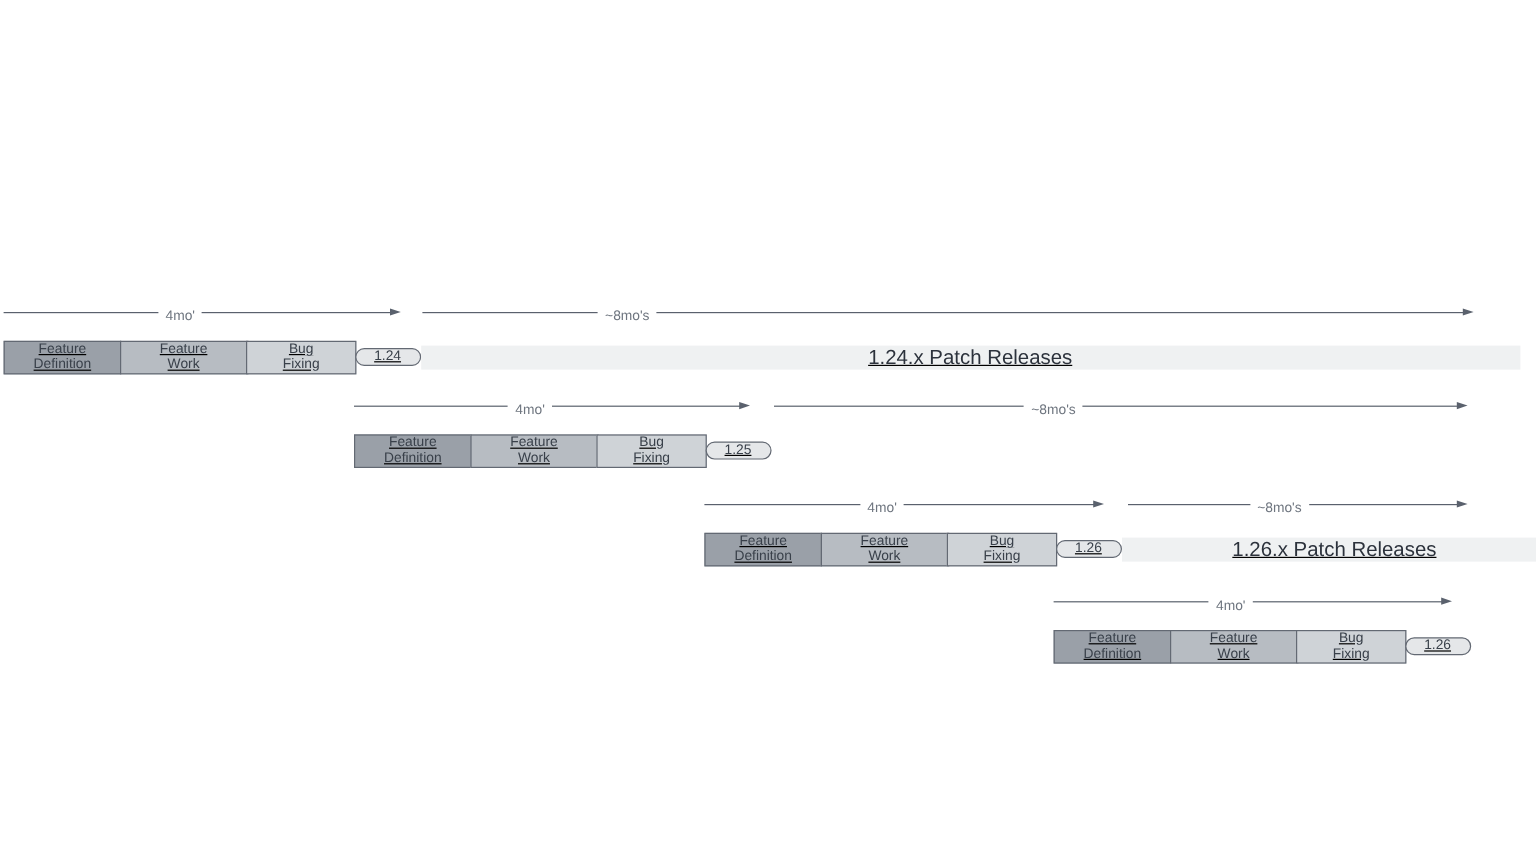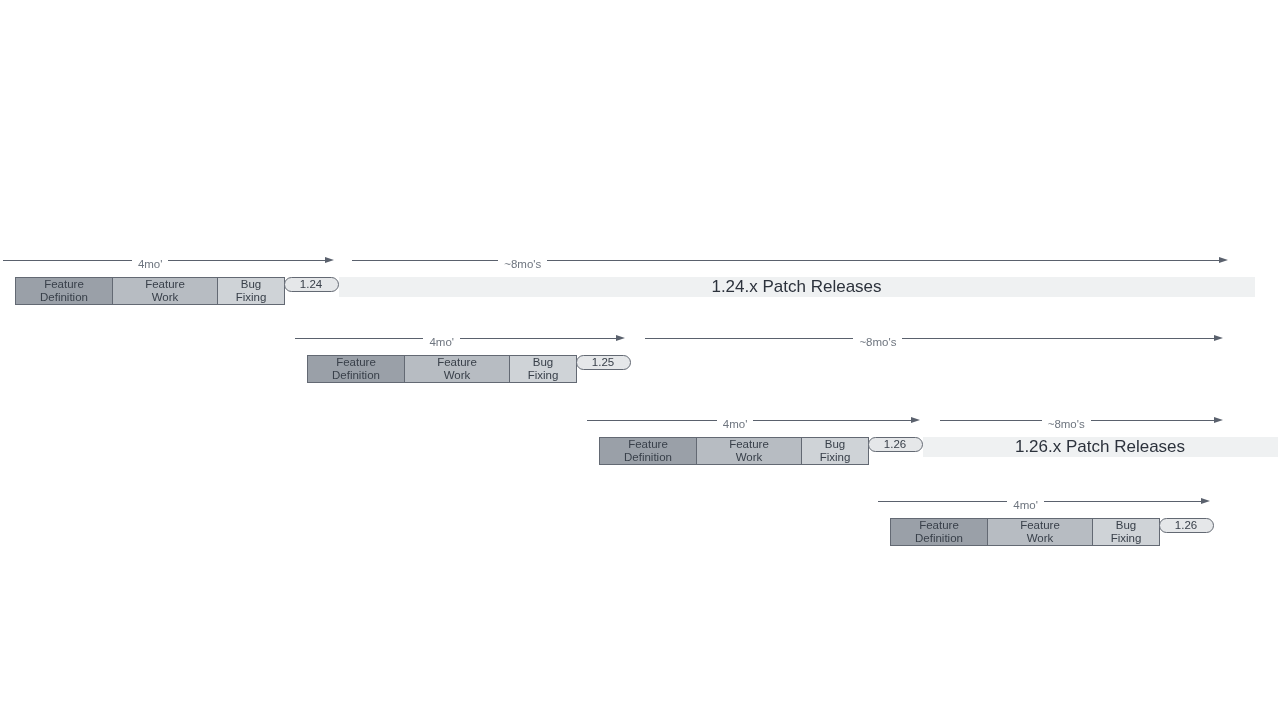--- a/index.html
+++ b/index.html
@@ -28,35 +28,35 @@
   }
   .lbl {
     font-size: 11.5px;
     color: var(--timeline-label-text, #6e757f);
     padding: 0 6px;
     white-space: nowrap;
     position: relative; top: 4px;
   }
 
   
-  .strip { position: absolute; top: 26px; left: 12px; display: flex; align-items: flex-start; height: 41px; }
+  .strip { position: absolute; top: 26px; left: 0; display: flex; align-items: center; height: 41px; text-decoration: underline; }
   .box {
     box-sizing: border-box;
     border: 1.5px solid var(--box-border, #636973);
     display: flex; align-items: center; justify-content: center;
     text-align: center;
     font-size: 11.5px; line-height: 13px;
     color: var(--phase-text, #39404a);
     white-space: pre-line;
     flex-shrink: 0;
   }
   .box + .box { margin-left: -1.5px; }
   .box.fd  { width: 98px;  background: var(--feature-definition-fill, #9aa0a8); }
   .box.fw  { width: 107px; background: var(--feature-work-fill, #b7bcc2); }
-  .box.bf  { width: 68px;  background: var(--bug-fixing-fill, #cfd3d7); }
+  .box.bf  { width: 92px;  background: var(--bug-fixing-fill, #cfd3d7); }
   .box.ver { width: 55px;  background: var(--version-box-fill, #e5e7e9); border-radius: 17px; }
   .bar {
     background: var(--patch-bar-fill, #eff1f2);
     display: flex; align-items: center; justify-content: center;
     font-size: 17px;
     color: var(--patch-text, #2c323c);
     flex-shrink: 0;
   }
 
   

